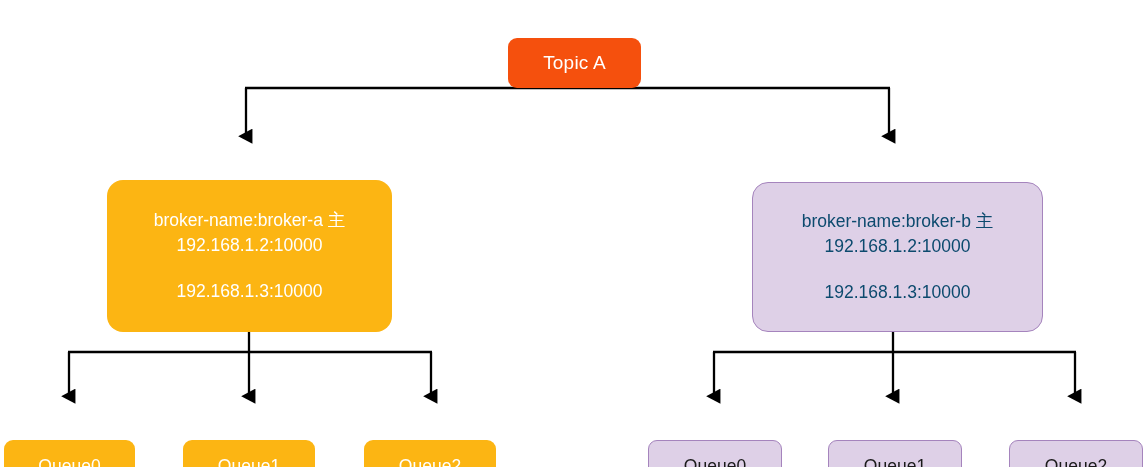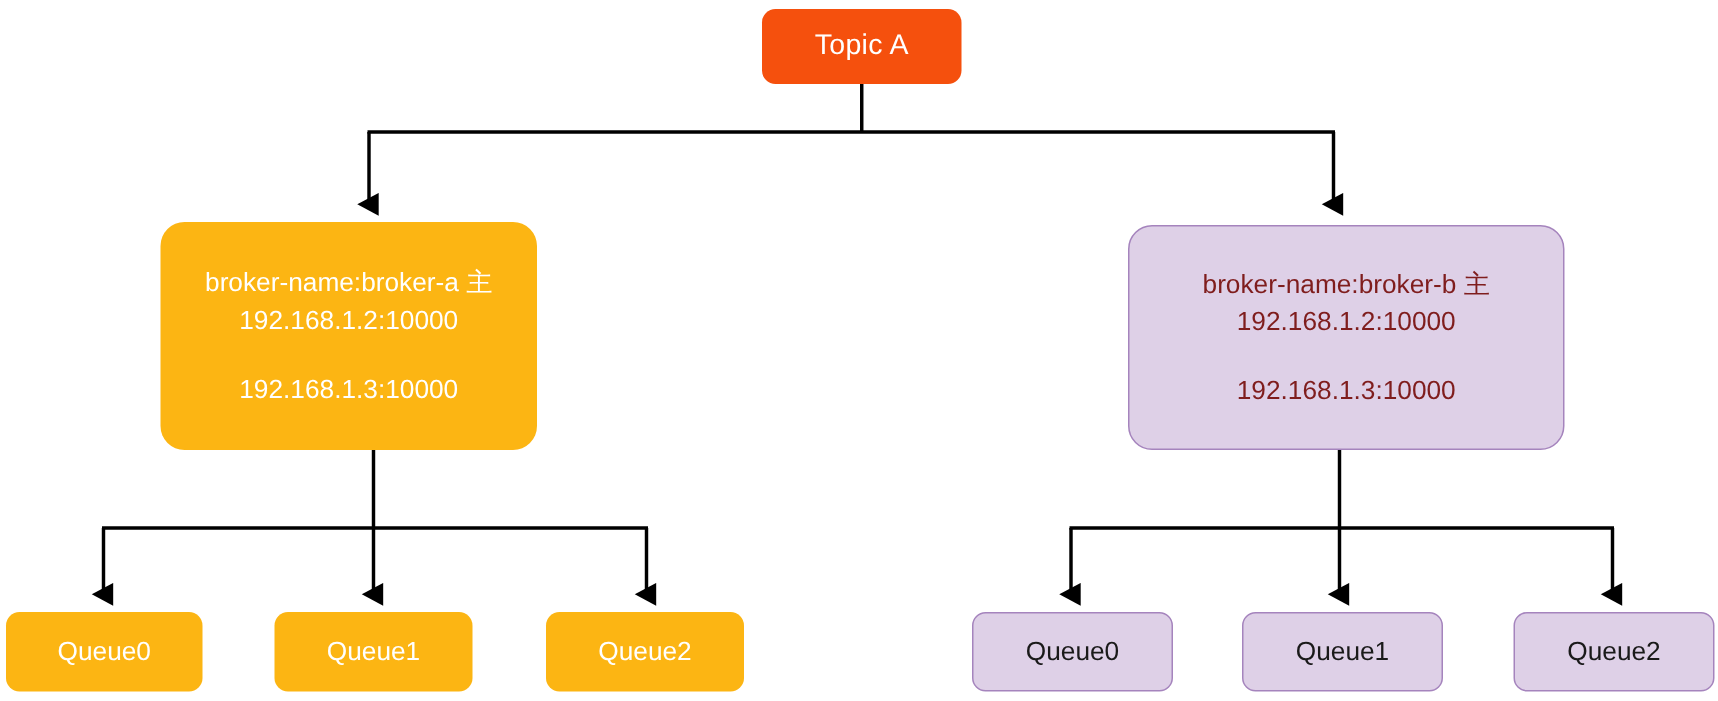--- a/index.html
+++ b/index.html
@@ -26,38 +26,39 @@
   }
   .node {
     position: absolute;
     box-sizing: border-box;
     display: flex;
     flex-direction: column;
     align-items: center;
     justify-content: center;
     text-align: center;
     z-index: 2;
+    margin-top: 32px;
   }
   .node-topic {
     background: #f5500d;
     color: #ffffff;
     border-radius: 9px;
     font-size: 19px;
     letter-spacing: 0.2px;
   }
   .node-broker-a {
     background: #fcb513;
     color: #ffffff;
     border-radius: 16px;
     font-size: 17.5px;
     line-height: 1.42;
   }
   .node-broker-b {
     background: #ded0e7;
-    color: #7f1d1d;
+    color: #0c4a6e;
     border: 1.4px solid #a584bd;
     border-radius: 16px;
     font-size: 17.5px;
     line-height: 1.42;
   }
   .broker-block {
     display: block;
   }
   .broker-gap {
     height: 22px;
@@ -115,21 +116,21 @@
       <path d="M714,352 L714,396" stroke="#000000" stroke-width="2.3" fill="none" marker-end="url(#arrow)"></path>
       <path d="M893,352 L893,396" stroke="#000000" stroke-width="2.3" fill="none" marker-end="url(#arrow)"></path>
       <path d="M1075,352 L1075,396" stroke="#000000" stroke-width="2.3" fill="none" marker-end="url(#arrow)"></path>
     </g>
   </svg>
 
   <div class="node node-topic" style="left:508px; top:6px; width:133px; height:50px;">
     <span>Topic A</span>
   </div>
 
-  <div class="node node-broker-a" style="left:107px; top:148px; width:251px; height:152px;">
+  <div class="node node-broker-a" style="left:107px; top:148px; width:285px; height:152px;">
     <span class="broker-block">broker-name:broker-a 主</span>
     <span class="broker-block">192.168.1.2:10000</span>
     <span class="broker-gap"></span>
     <span class="broker-block">192.168.1.3:10000</span>
   </div>
 
   <div class="node node-broker-b" style="left:752px; top:150px; width:291px; height:150px;">
     <span class="broker-block">broker-name:broker-b 主</span>
     <span class="broker-block">192.168.1.2:10000</span>
     <span class="broker-gap"></span>

